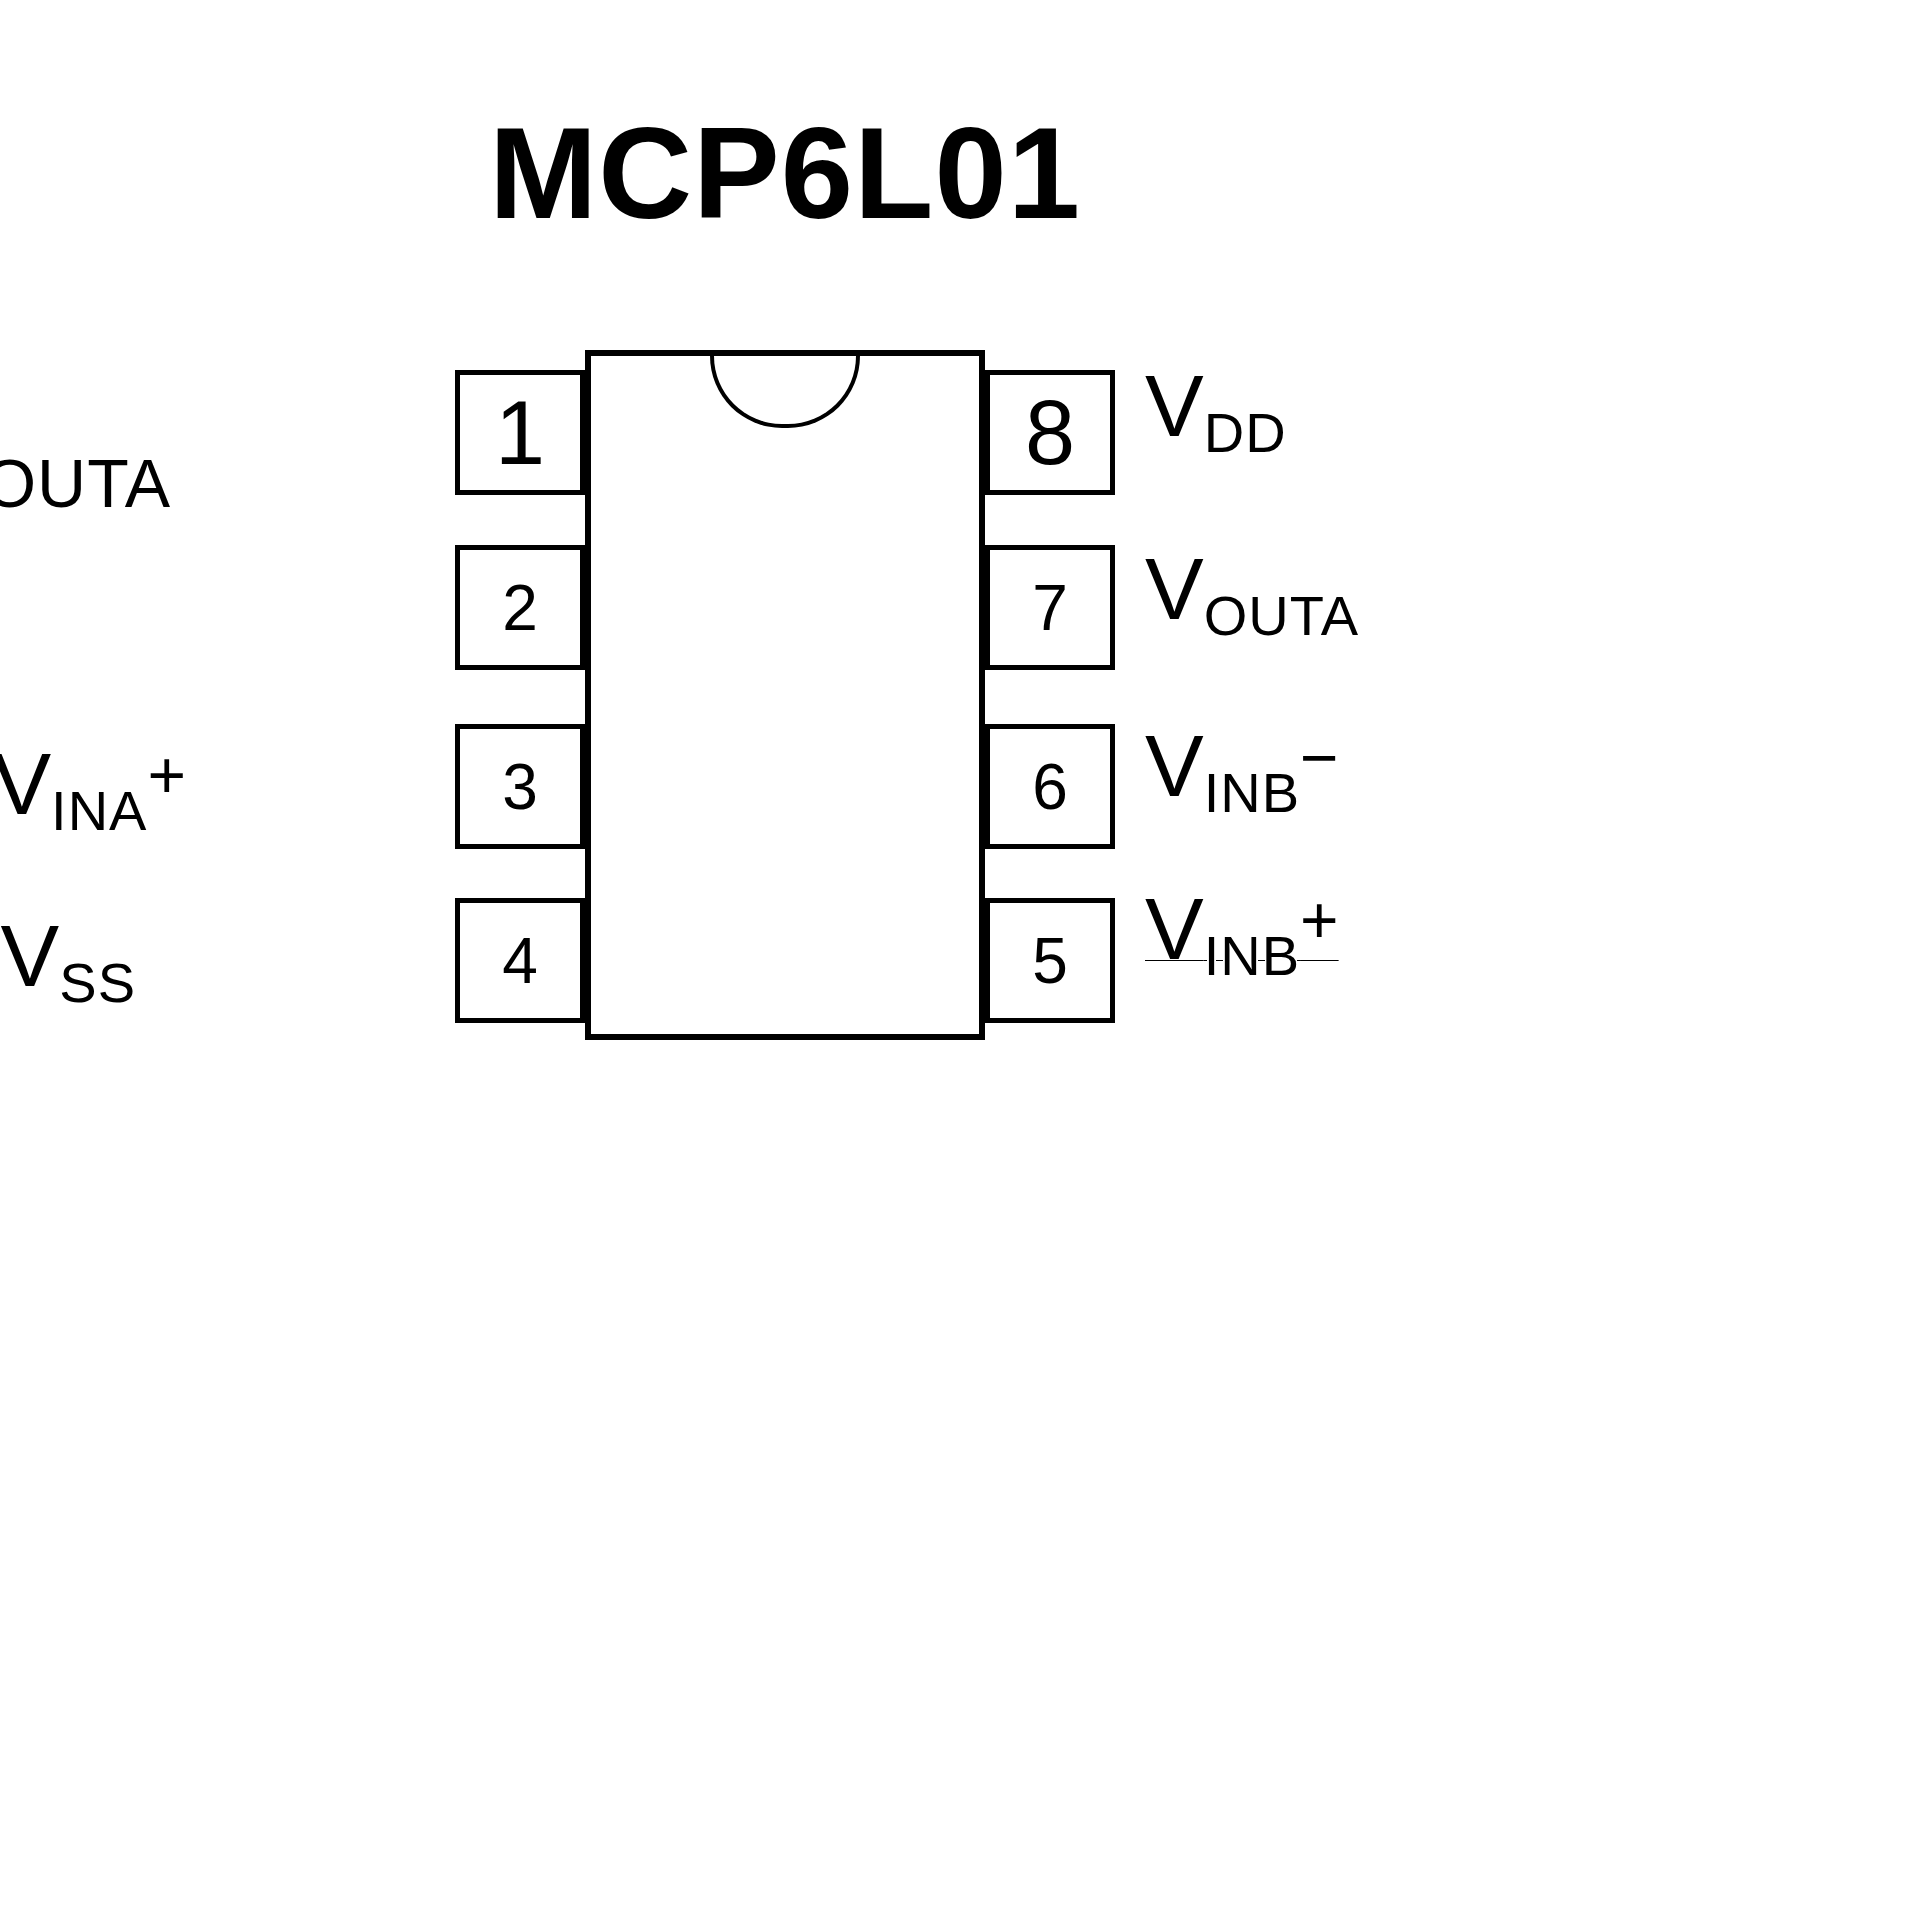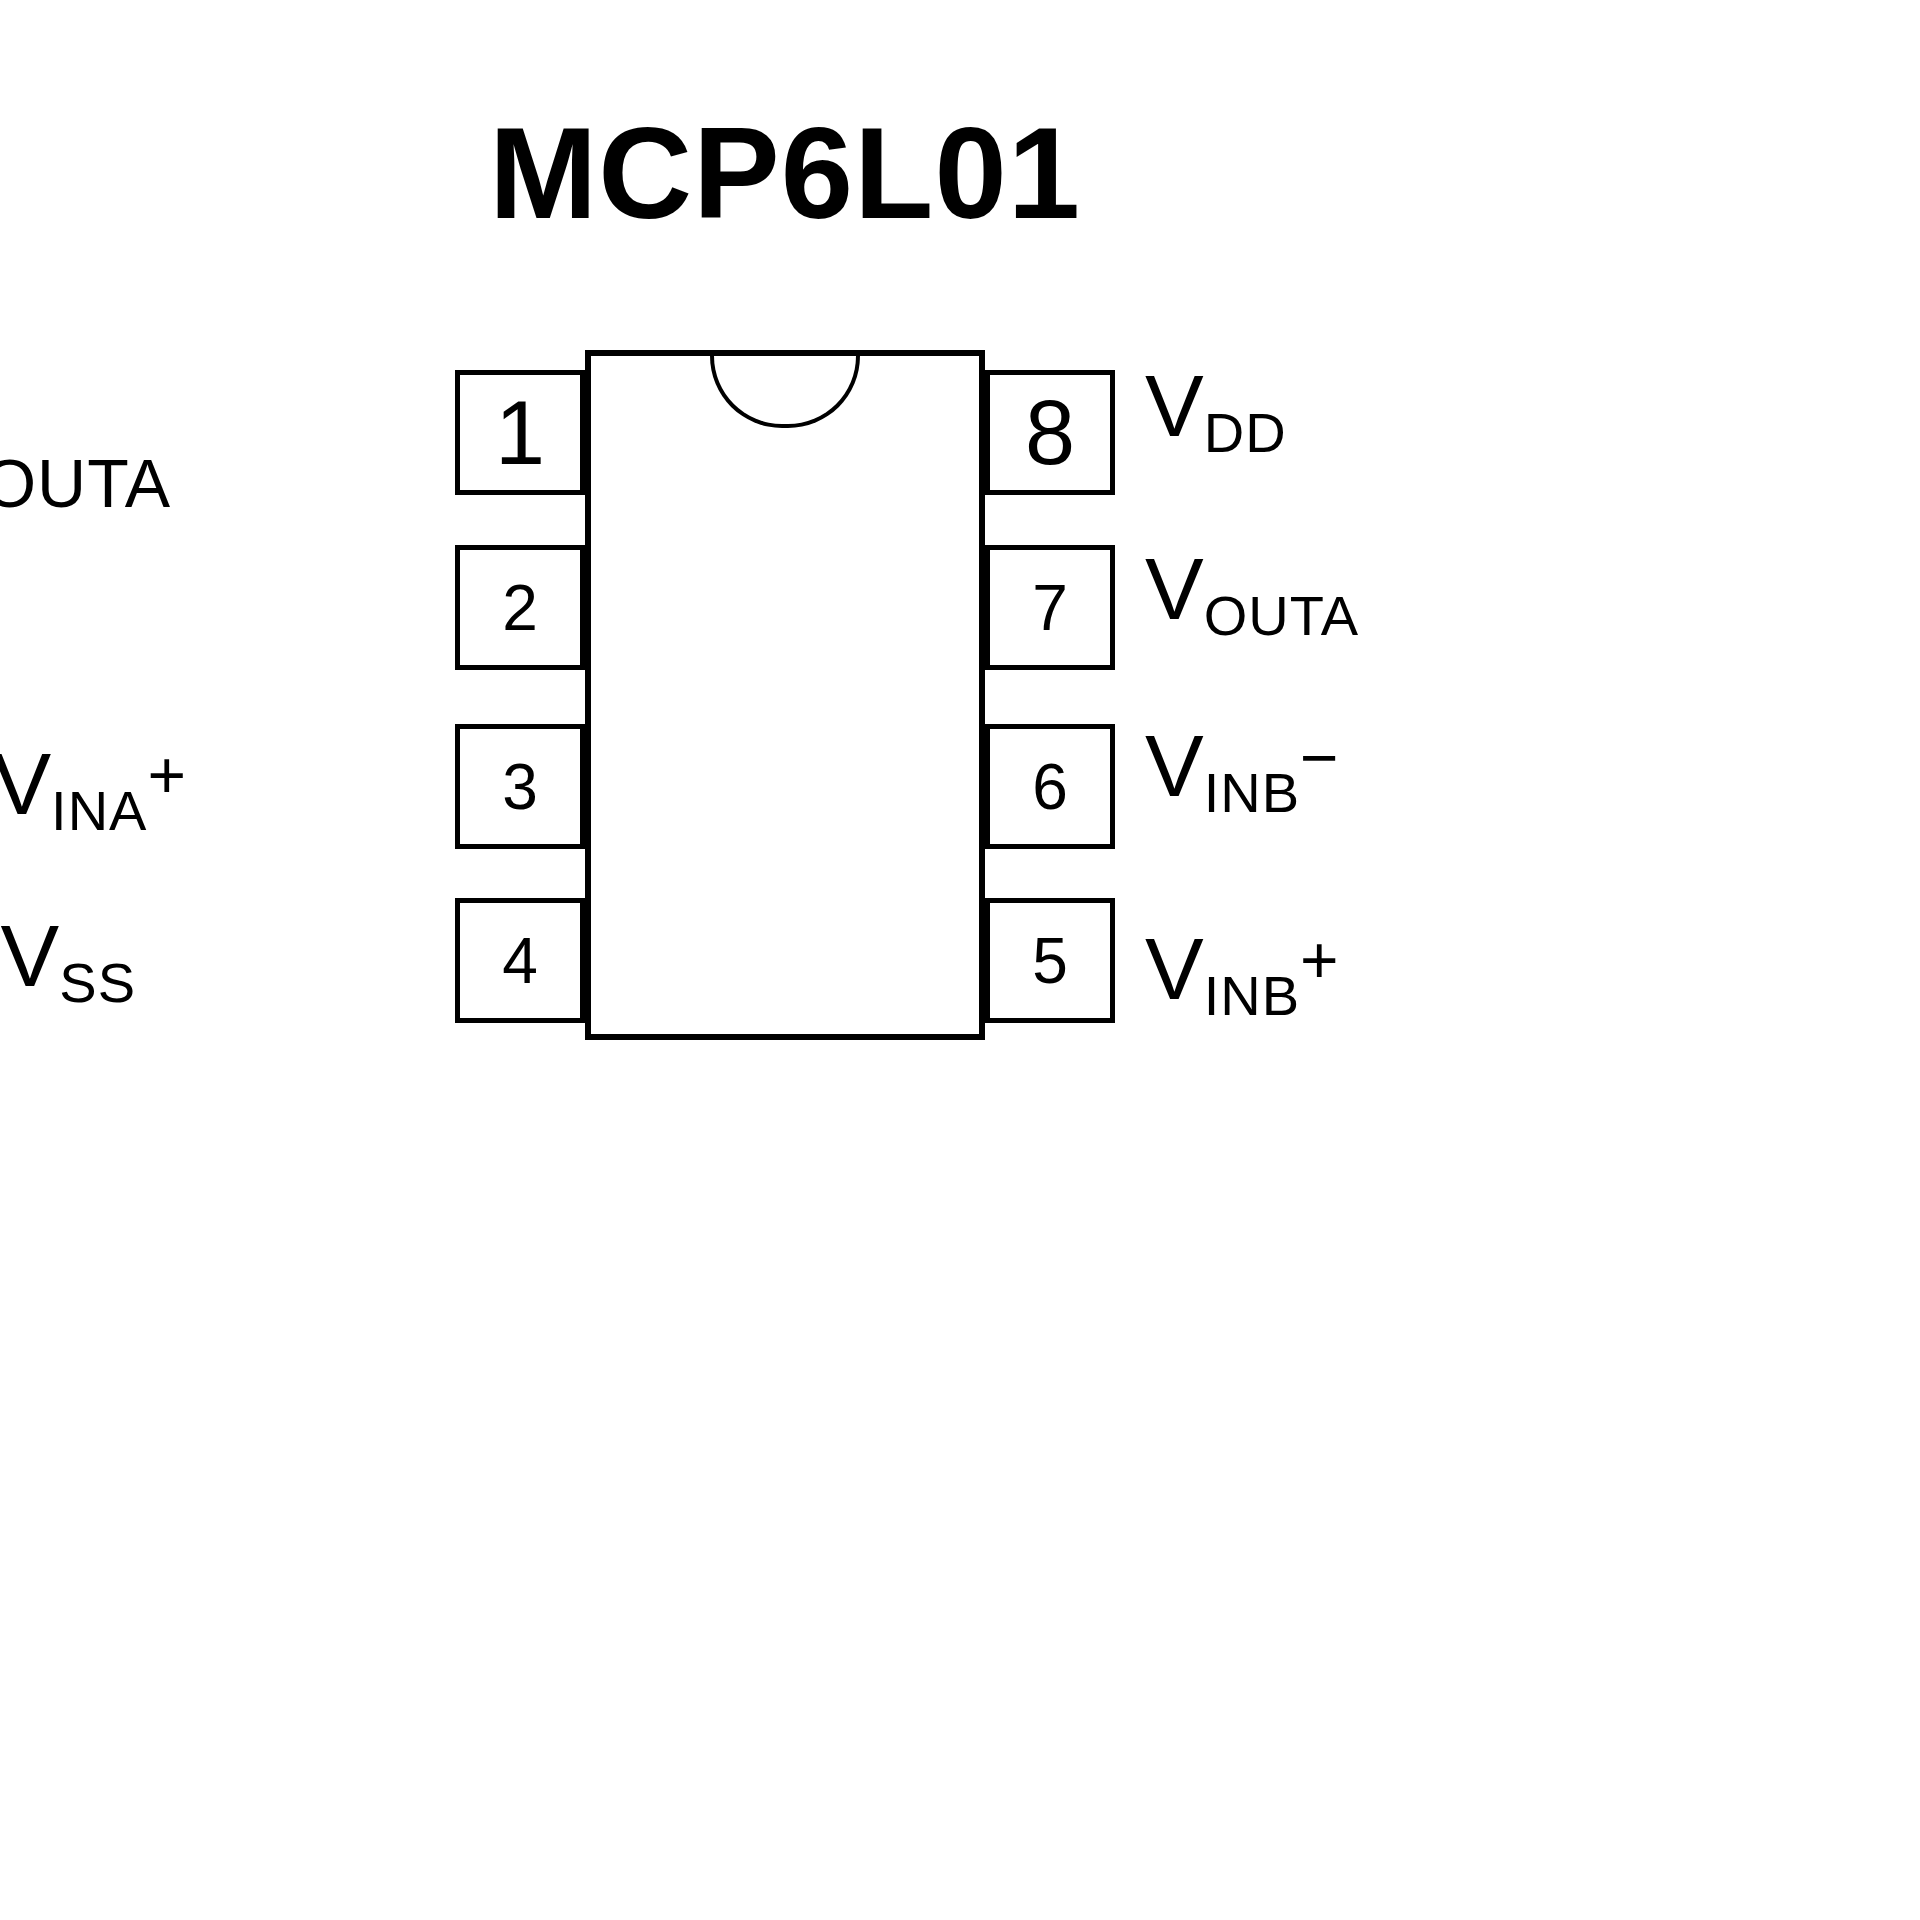--- a/index.html
+++ b/index.html
@@ -74,21 +74,21 @@
   .pin-label .suf { font-size:66px; vertical-align:16px; }
   .pin-label.xl .v   { font-size:150px; }
   .pin-label.xl .sub { font-size:68px; vertical-align:-28px; }
   .lbl-vouta { right:1485px; top:352px; }
   .lbl-vinam { right:1470px; top:545px; }
   .lbl-vinap { right:1470px; top:740px; }
   .lbl-vss   { right:1520px; top:912px; }
   .lbl-vdd   { left:1145px; top:362px; }
   .lbl-voutb { left:1145px; top:545px; }
   .lbl-vinbm { left:1145px; top:722px; }
-  .lbl-vinbp { left:1145px; top:925px; }
+  .lbl-vinbp { left:1145px; top:885px;text-decoration:underline; }
 </style>
 </head>
 <body>
 
 <div class="canvas">
 
   <div class="title">MCP6L01</div>
 
   <div class="chip-body">
     <div class="notch"></div>

